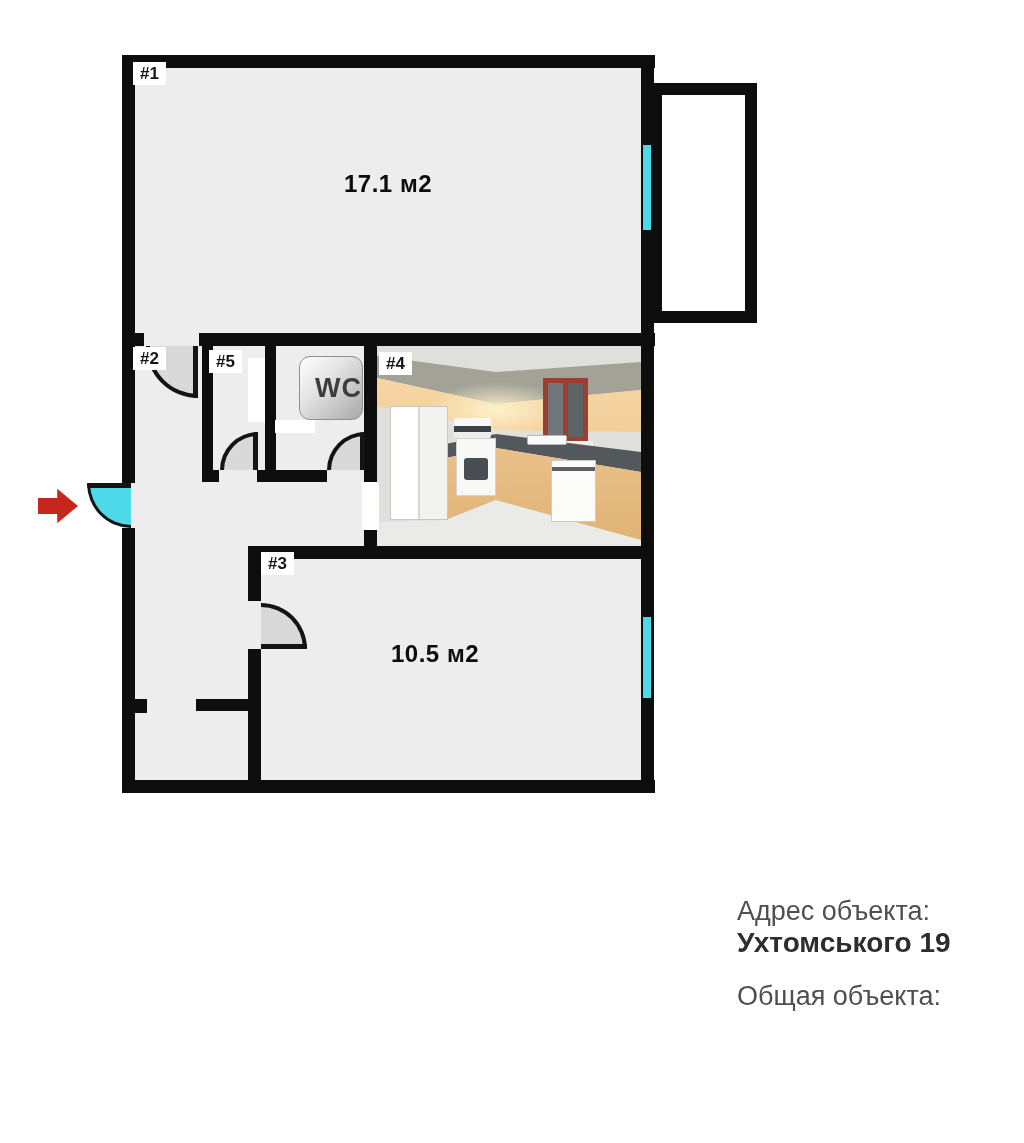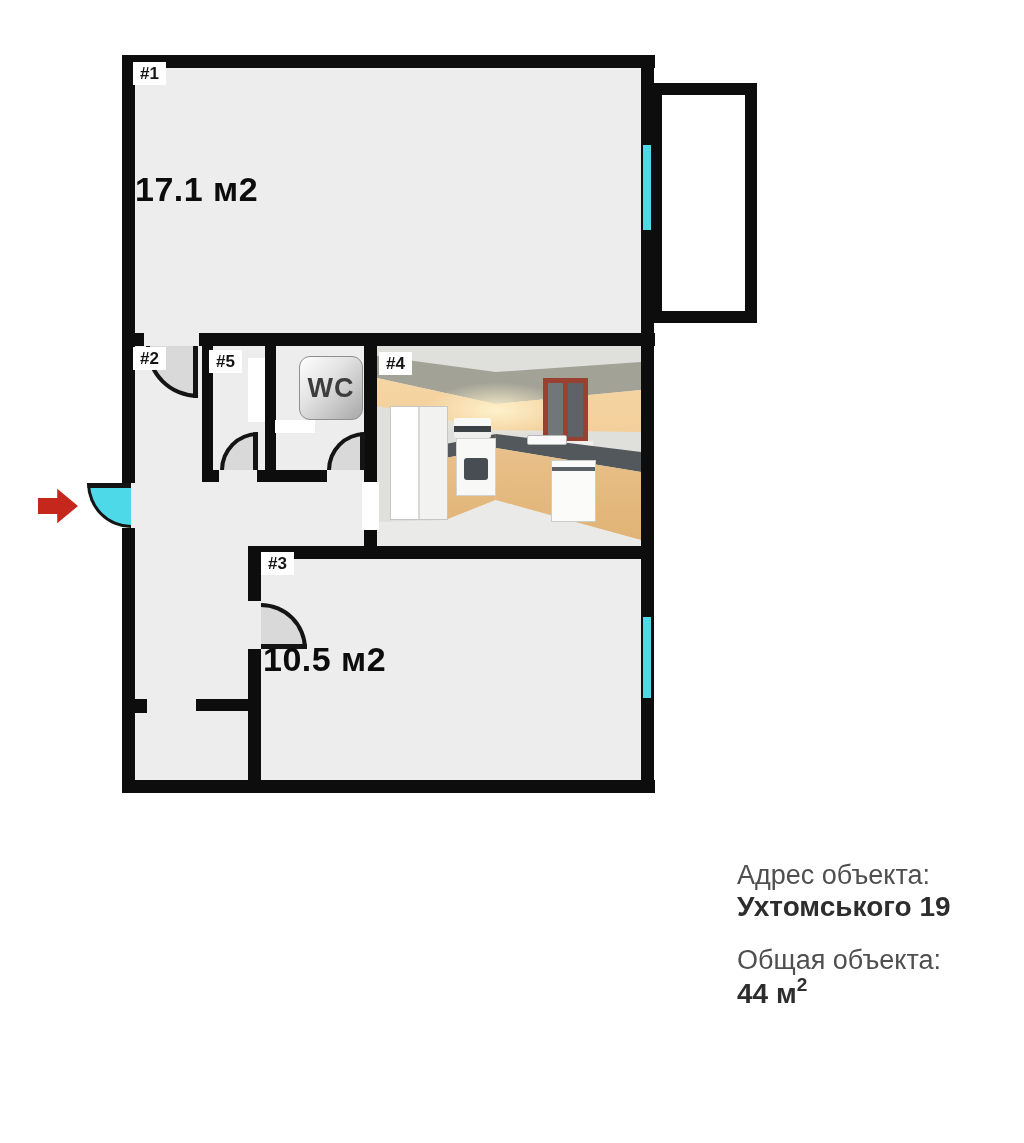--- a/index.html
+++ b/index.html
@@ -2,41 +2,41 @@
 <html style="--wall: #0d0d0d; --floor: #ededed; --cyan: #4ed9e9; --red: #c5271c; --door: #d9d9d9;"><head>
 <meta charset="utf-8">
 <style>
   html,body{margin:0;padding:0;background:#ffffff;}
   #canvas{position:relative;width:1024px;height:1143px;background:#ffffff;overflow:hidden;
           font-family:"Liberation Sans",sans-serif;}
   .w{position:absolute;background:var(--wall);}
   .interior{position:absolute;background:var(--floor);}
   .lbl{position:absolute;background:#ffffff;color:#151515;font-size:17px;font-weight:600;
        padding:3px 7px;line-height:1;}
-  .area{position:absolute;text-align:left;font-weight:bold;font-size:34px;color:#0c0c0c;
+  .area{position:absolute;text-align:center;font-weight:bold;font-size:24px;color:#0c0c0c;
         letter-spacing:.5px;}
   .win{position:absolute;background:var(--cyan);}
   .door{position:absolute;background:var(--door);border:0 solid #141414;box-sizing:border-box;}
   .fix{position:absolute;background:#ffffff;}
   
   #balcony{position:absolute;left:650px;top:83px;width:107px;height:240px;box-sizing:border-box;
            border:12px solid var(--wall);background:#ffffff;}
   
   #entr-door{position:absolute;left:87px;top:483px;width:44px;height:45px;background:var(--cyan);
              border-radius:0 0 0 100%;border-top:5px solid #141414;border-left:3px solid #141414;
              border-bottom:3px solid #141414;box-sizing:border-box;}
   #entr-arrow{position:absolute;left:38px;top:488px;width:40px;height:36px;background:var(--red);
               clip-path:polygon(0 28%,48% 28%,48% 2%,100% 50%,48% 98%,48% 72%,0 72%);}
   
   #wc{position:absolute;left:299px;top:356px;width:62px;height:62px;border-radius:11px;
       background:linear-gradient(135deg,#ffffff 0%,#e3e3e3 40%,#a8a8a8 100%);
-      border:1px solid #8f8f8f;display:flex;align-items:center;justify-content:center;
+      border:1px solid #8f8f8f;display:flex;align-items:center;justify-content:flex-end;
       font-weight:bold;font-size:27px;color:#3d3d3d;letter-spacing:1px;}
   
-  #info{position:absolute;left:737px;top:860px;width:270px;color:#4f4f4f;font-size:27px;}
+  #info{position:absolute;left:737px;top:896px;width:270px;color:#4f4f4f;font-size:27px;}
   #info .b{color:#2d2d2d;font-weight:bold;font-size:28px;}
   #info div{line-height:1.15;}
   #info .gap{margin-top:22px;}
   #info sup{font-size:19px;font-weight:bold;position:relative;top:-2px;}
   
   #kitchen{position:absolute;left:377px;top:346px;width:264px;height:200px;overflow:hidden;
            background:#dfdfdc;}
   #kitchen .k{position:absolute;}
   .k-soffit{left:0;top:0;width:100%;height:100%;background:#a2a296;
             clip-path:polygon(0 5%,45% 13%,100% 8%,100% 22%,45% 29%,0 16%);}
@@ -144,22 +144,21 @@
     <span>WC</span>
   </div>
 
   <div class="lbl" style="left:133px;top:62px;">#1</div>
   <div class="lbl" style="left:133px;top:347px;">#2</div>
   <div class="lbl" style="left:261px;top:552px;">#3</div>
   <div class="lbl" style="left:379px;top:352px;">#4</div>
   <div class="lbl" style="left:209px;top:350px;">#5</div>
 
   <div class="area" style="left:135px;top:170px;width:506px;">17.1 м2</div>
-  <div class="area" style="left:263px;top:640px;width:380px;">10.5 м2</div>
+  <div class="area" style="left:245px;top:640px;width:380px;">10.5 м2</div>
 
   <div id="info">
     <div>Адрес объекта:</div>
     <div class="b">Ухтомського 19</div>
     <div class="gap">Общая объекта:</div>
-    <div class="b"><span>44 м</span><sup>2</sup></div>
   </div>
 
 </div>
 
 </body></html>

